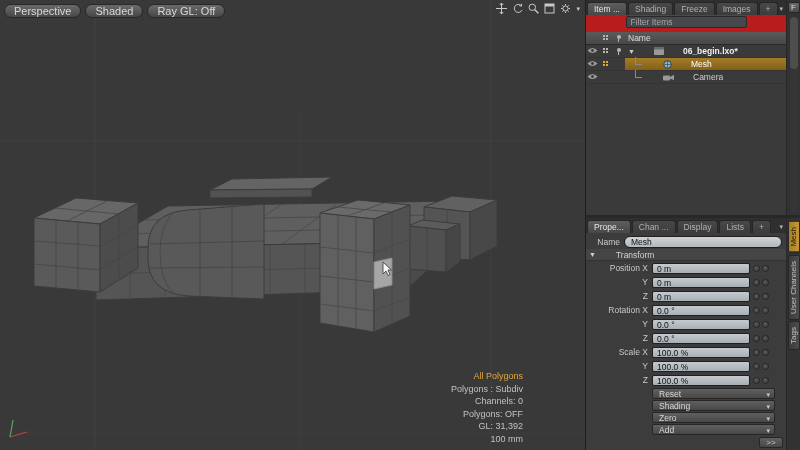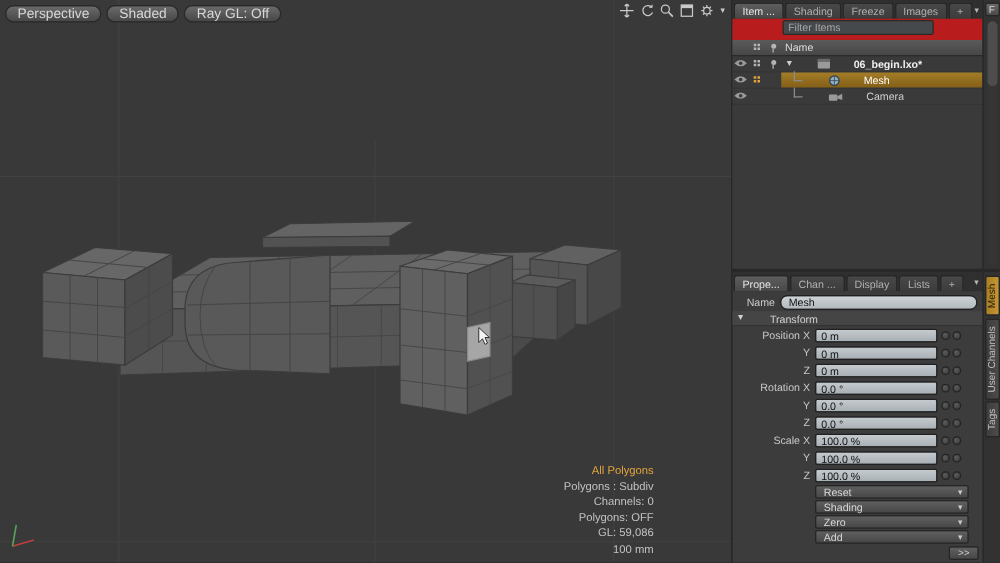--- a/index.html
+++ b/index.html
@@ -232,21 +232,21 @@
           <path d="M5.5 1 V2.5 M5.5 8.5 V10 M1 5.5 H2.5 M8.5 5.5 H10 M2.3 2.3 L3.4 3.4 M7.6 7.6 L8.7 8.7 M8.7 2.3 L7.6 3.4 M3.4 7.6 L2.3 8.7" stroke="#c9c9c9"></path>
         </svg>
       <span class="vp-chev">▾</span>
     </div>
 
     <div class="vp-stats">
       <div class="sel">All Polygons</div>
       <div>Polygons : Subdiv</div>
       <div>Channels: 0</div>
       <div>Polygons: OFF</div>
-      <div>GL: 59,086</div>
+      <div>GL: 31,392</div>
       <div>100 mm</div>
     </div>
   </div>
 
   <div class="right">
 
     <div class="panel-top">
       <div class="pt-main">
         <div class="tabbar">
           <div class="tab active">Item ...</div>

